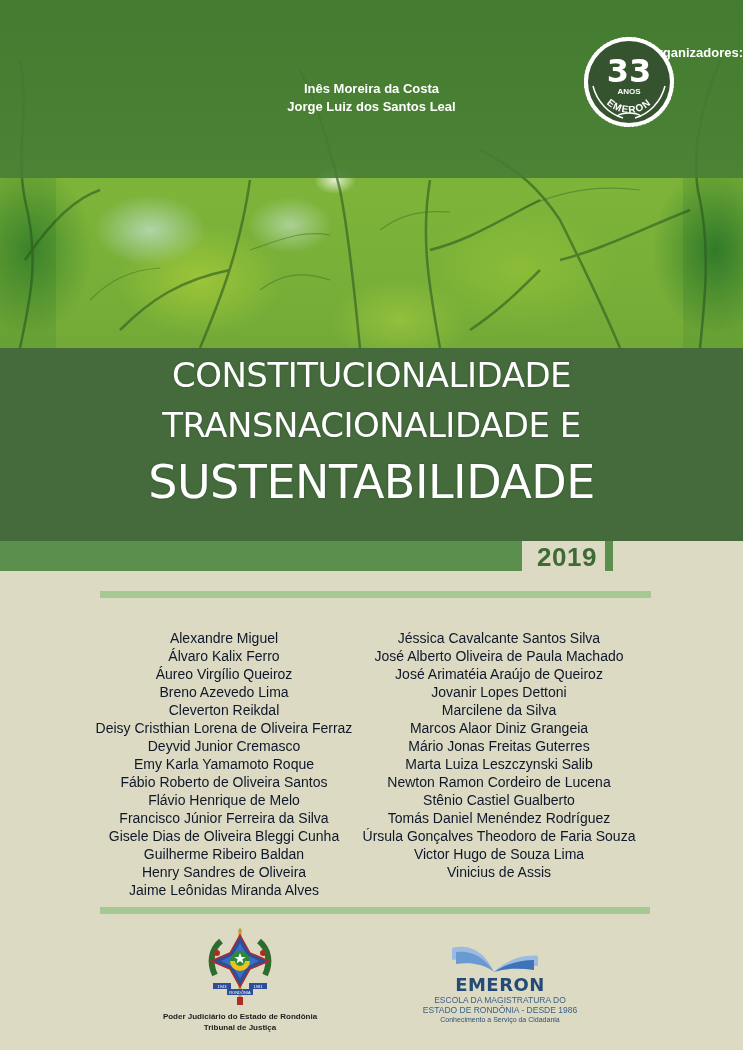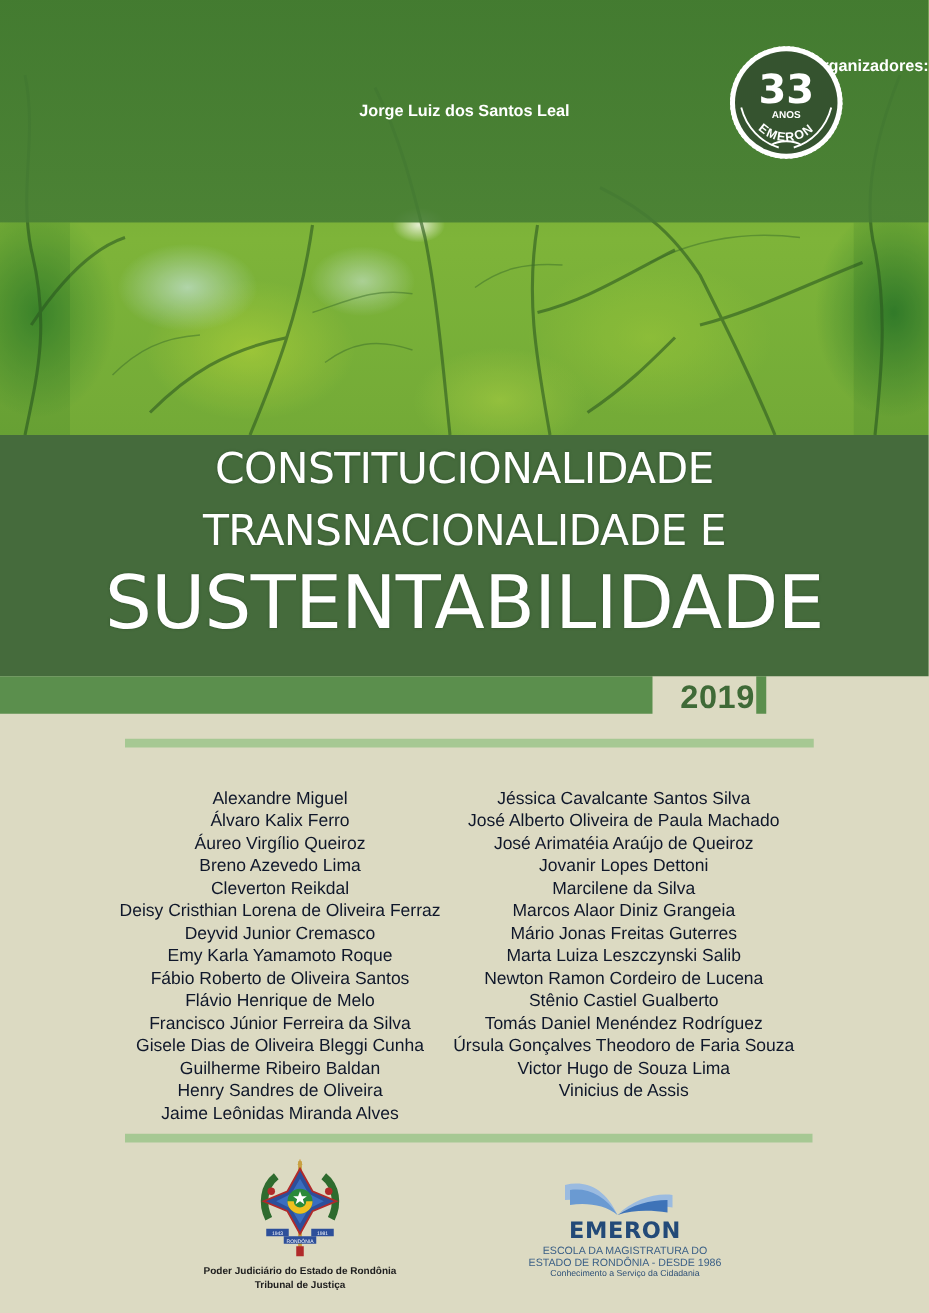--- a/index.html
+++ b/index.html
@@ -52,27 +52,27 @@
     .title-band {
       position: absolute; left: 0; top: 348px; width: 743px; height: 193px;
       background: #456b3c;
     }
     .title {
       position: absolute; left: 0; top: 350px; width: 743px; text-align: center; color: #ffffff;
       font-family: "DejaVu Sans", "Liberation Sans", sans-serif;
     }
     .title .l1, .title .l2 { font-size: 34px; line-height: 50px; letter-spacing: -0.5px; font-weight: normal;
       text-shadow: 0 0 2px #2e4d2a; }
-    .title .l3 { font-size: 59px; line-height: 64px; letter-spacing: -0.5px; text-shadow: 0 0 2px #2e4d2a; }
+    .title .l3 { font-size: 46px; line-height: 64px; letter-spacing: -0.5px; text-shadow: 0 0 2px #2e4d2a; }
 
     
     .year-bar { position: absolute; left: 0; top: 541px; width: 522px; height: 30px; background: #5b8f4d; }
     .year {
       position: absolute; left: 530px; top: 540px; width: 74px; height: 32px;
-      font-size: 26px; font-weight: bold; color: #3f6a37; text-align: right; line-height: 34px;
+      font-size: 26px; font-weight: bold; color: #3f6a37; text-align: center; line-height: 34px;
       letter-spacing: 0.5px;
     }
     .year-tick { position: absolute; left: 605px; top: 541px; width: 8px; height: 30px; background: #5b8f4d; }
 
     
     .divider { position: absolute; left: 100px; width: 551px; height: 7px; background: #a6c893; }
     .divider.top { top: 591px; }
     .divider.bottom { top: 907px; width: 550px; }
 
     
@@ -135,20 +135,21 @@
       </g>
     </svg>
     <div class="photo-center-tint"></div>
     <div class="photo-side-l"></div>
     <div class="photo-side-r"></div>
     <div class="photo-overlay-top"></div>
   </div>
 
   <div class="organizers">
     <div class="label">Organizadores:</div>
+    <div>Inês Moreira da Costa</div>
     <div>Jorge Luiz dos Santos Leal</div>
   </div>
 
   <svg class="badge" viewBox="0 0 92 92" width="92" height="92">
     <circle cx="46" cy="46" r="45" fill="#ffffff"></circle>
     <circle cx="46" cy="46" r="44" fill="none" stroke="#ffffff" stroke-width="2" stroke-dasharray="2 2"></circle>
     <circle cx="46" cy="46" r="41" fill="#35532f"></circle>
     <text x="46" y="46" text-anchor="middle" font-family="DejaVu Sans, sans-serif" font-weight="bold" font-size="32" fill="#ffffff">33</text>
     <text x="46" y="58" text-anchor="middle" font-family="Liberation Sans, sans-serif" font-weight="bold" font-size="8" fill="#ffffff">ANOS</text>
     <path id="arcEmeron" d="M16 56 A32 32 0 0 0 76 56" fill="none"></path>

